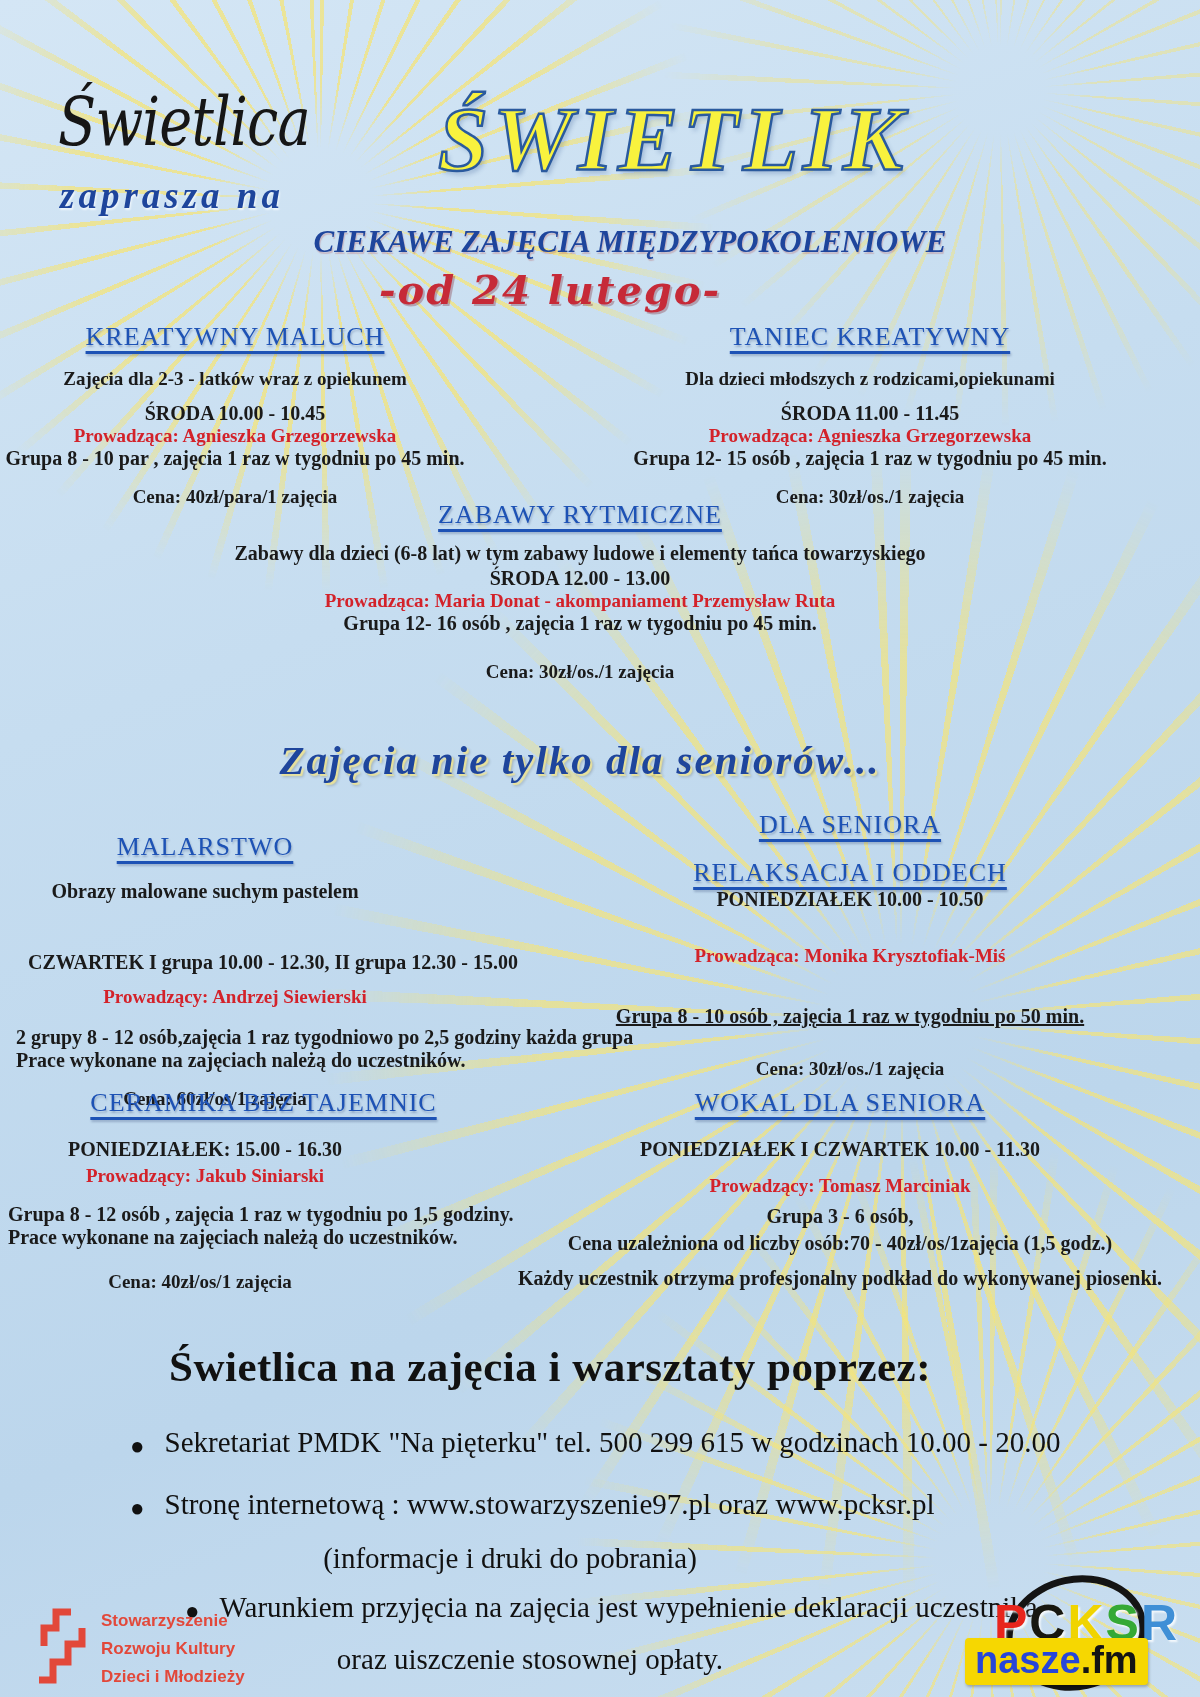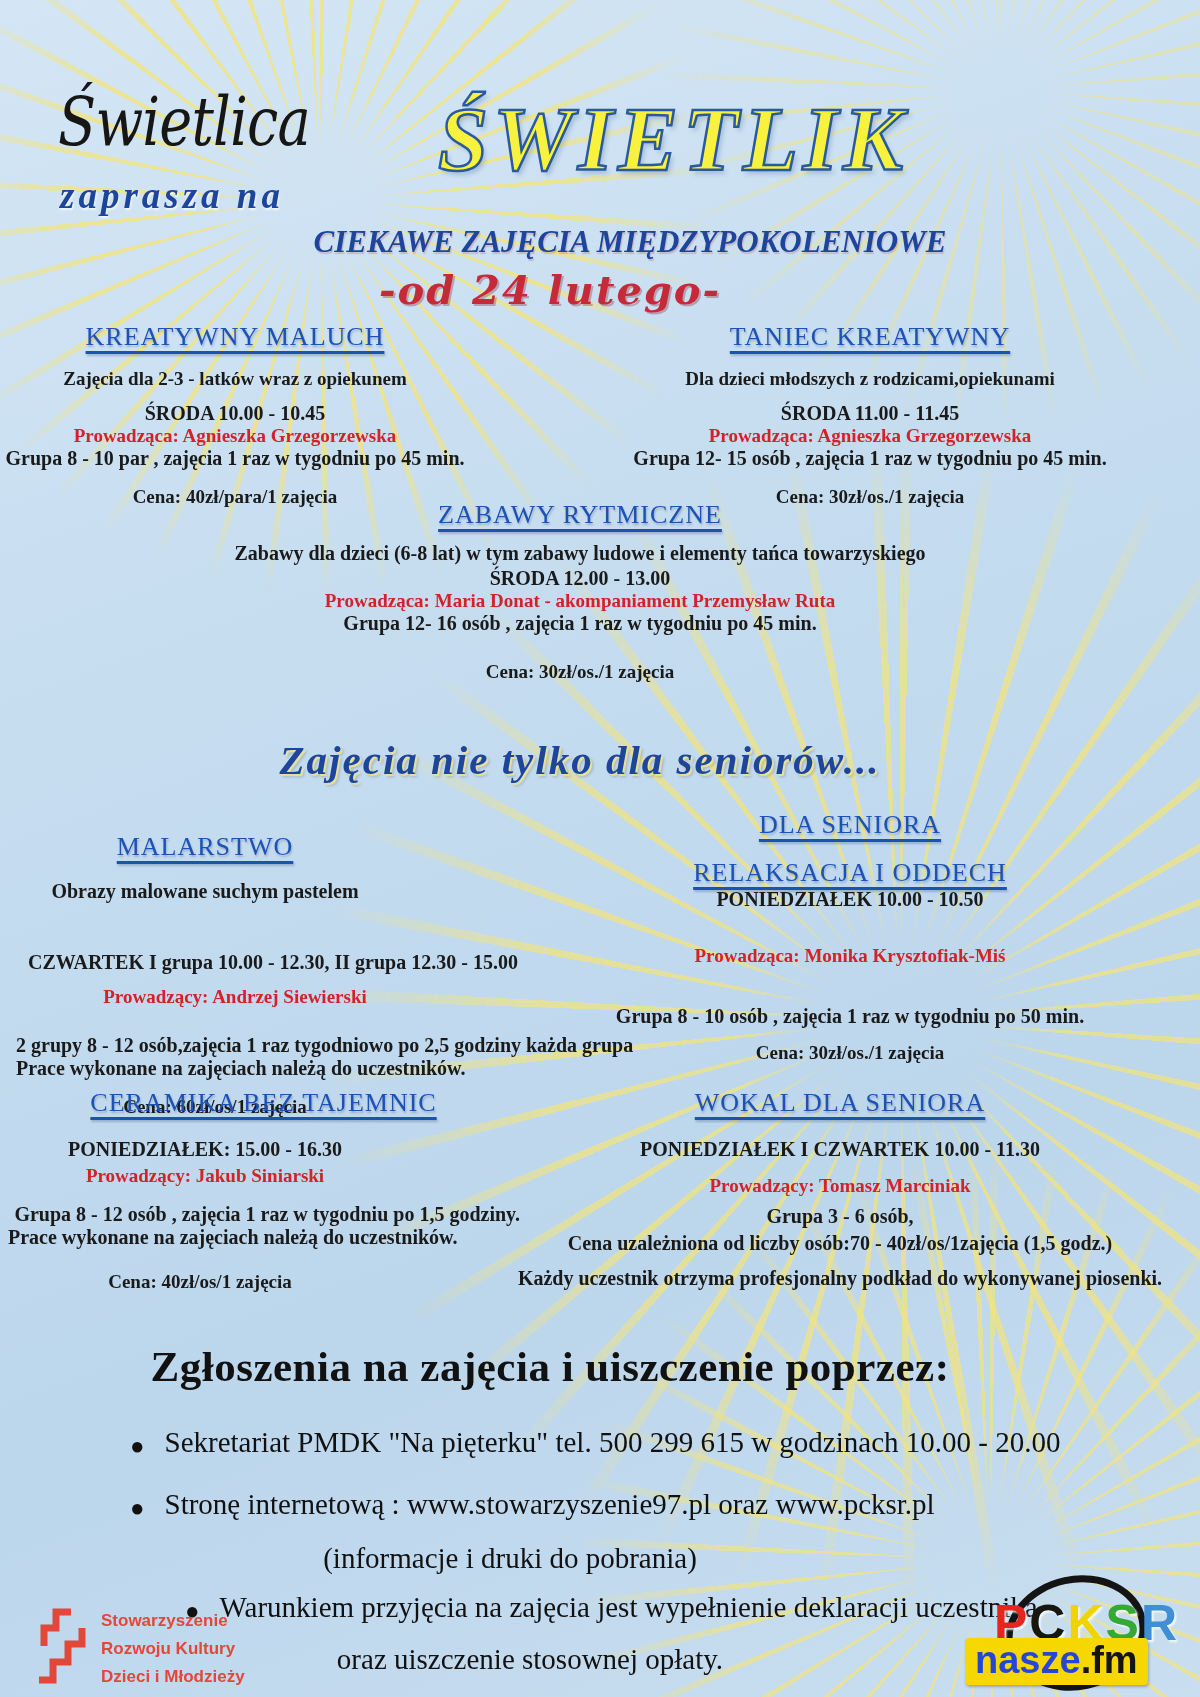--- a/index.html
+++ b/index.html
@@ -143,54 +143,54 @@
     <div class="ln" style="margin-bottom:26px;">Grupa 12- 16 osób , zajęcia 1 raz w tygodniu po 45 min.</div>
     <div class="ln small">Cena: 30zł/os./1 zajęcia</div>
   </div>
 
   <div class="seniors">Zajęcia nie tylko dla seniorów...</div>
 
   <div class="sec malarstwo">
     <div class="sec-title" style="margin-bottom:18px;margin-right:190px;">MALARSTWO</div>
     <div class="ln" style="margin-bottom:14px;margin-right:190px;">Obrazy malowane suchym pastelem</div>
     <div class="ln" style="margin-bottom:12px;text-align:left;padding-left:18px;margin-top:48px;">CZWARTEK  I grupa 10.00 - 12.30,  II grupa 12.30 - 15.00</div>
-    <div class="ln red" style="margin-bottom:26px;margin-right:130px;">Prowadzący: Andrzej Siewierski</div>
+    <div class="ln red" style="margin-bottom:18px;margin-right:130px;">Prowadzący: Andrzej Siewierski</div>
     <div class="ln" style="text-align:left;padding-left:6px;">2 grupy 8 - 12 osób,zajęcia 1 raz tygodniowo po 2,5 godziny każda grupa</div>
     <div class="ln" style="margin-bottom:16px;text-align:left;padding-left:6px;">Prace wykonane na zajęciach należą do uczestników.</div>
     <div class="ln small" style="margin-right:170px;">Cena: 60zł/os/1 zajęcia</div>
   </div>
 
   <div class="sec relaksacja">
     <div class="sec-title" style="margin-top:10px;margin-bottom:18px;">DLA SENIORA</div>
     <div class="sec-title">RELAKSACJA I ODDECH</div>
     <div class="ln" style="margin-bottom:34px;">PONIEDZIAŁEK 10.00 - 10.50</div>
     <div class="ln red" style="margin-bottom:38px;">Prowadząca: Monika Krysztofiak-Miś</div>
-    <div class="ln" style="margin-bottom:14px;">Grupa 8 - 10 osób , zajęcia 1 raz w tygodniu po 50 min.</div>
+    <div class="ln" style="margin-bottom:30px;text-decoration:underline;">Grupa 8 - 10 osób , zajęcia 1 raz w tygodniu po 50 min.</div>
     <div class="ln small">Cena: 30zł/os./1 zajęcia</div>
   </div>
 
   <div class="sec ceramika">
     <div class="sec-title" style="margin-bottom:20px;padding-left:7px;">CERAMIKA BEZ TAJEMNIC</div>
     <div class="ln" style="margin-bottom:4px;margin-right:110px;">PONIEDZIAŁEK: 15.00 - 16.30</div>
     <div class="ln red" style="margin-bottom:16px;margin-right:110px;">Prowadzący: Jakub Siniarski</div>
-    <div class="ln" style="text-align:right;padding-left:8px;">Grupa 8 - 12 osób , zajęcia 1 raz w tygodniu po 1,5 godziny.</div>
+    <div class="ln" style="text-align:left;padding-left:8px;">Grupa 8 - 12 osób , zajęcia 1 raz w tygodniu po 1,5 godziny.</div>
     <div class="ln" style="margin-bottom:22px;text-align:left;padding-left:8px;">Prace wykonane na zajęciach należą do uczestników.</div>
     <div class="ln small" style="margin-right:120px;">Cena: 40zł/os/1 zajęcia</div>
   </div>
 
   <div class="sec wokal">
     <div class="sec-title" style="margin-bottom:20px;">WOKAL DLA SENIORA</div>
     <div class="ln" style="margin-bottom:14px;">PONIEDZIAŁEK I CZWARTEK 10.00 - 11.30</div>
     <div class="ln red" style="margin-bottom:8px;">Prowadzący: Tomasz Marciniak</div>
     <div class="ln" style="margin-bottom:4px;">Grupa 3 - 6 osób,</div>
     <div class="ln" style="margin-bottom:12px;">Cena uzależniona od liczby osób:70 - 40zł/os/1zajęcia (1,5 godz.)</div>
     <div class="ln">Każdy uczestnik otrzyma profesjonalny podkład do wykonywanej piosenki.</div>
   </div>
 
-  <div class="signup-heading">Zgłoszenia na zajęcia i uiszczenie poprzez:</div>
+  <div class="signup-heading">Świetlica na zajęcia i warsztaty poprzez:</div>
 
   <div class="bullets">
     <div class="bullet-row">
       <span class="bullet-dot">●</span>
       <span class="bullet-text">Sekretariat PMDK "Na pięterku" tel. 500 299 615 w godzinach 10.00 - 20.00</span>
     </div>
     <div class="bullet-row" style="margin-top:22px;">
       <span class="bullet-dot">●</span>
       <span class="bullet-text">Stronę internetową : www.stowarzyszenie97.pl oraz www.pcksr.pl</span>
     </div>

